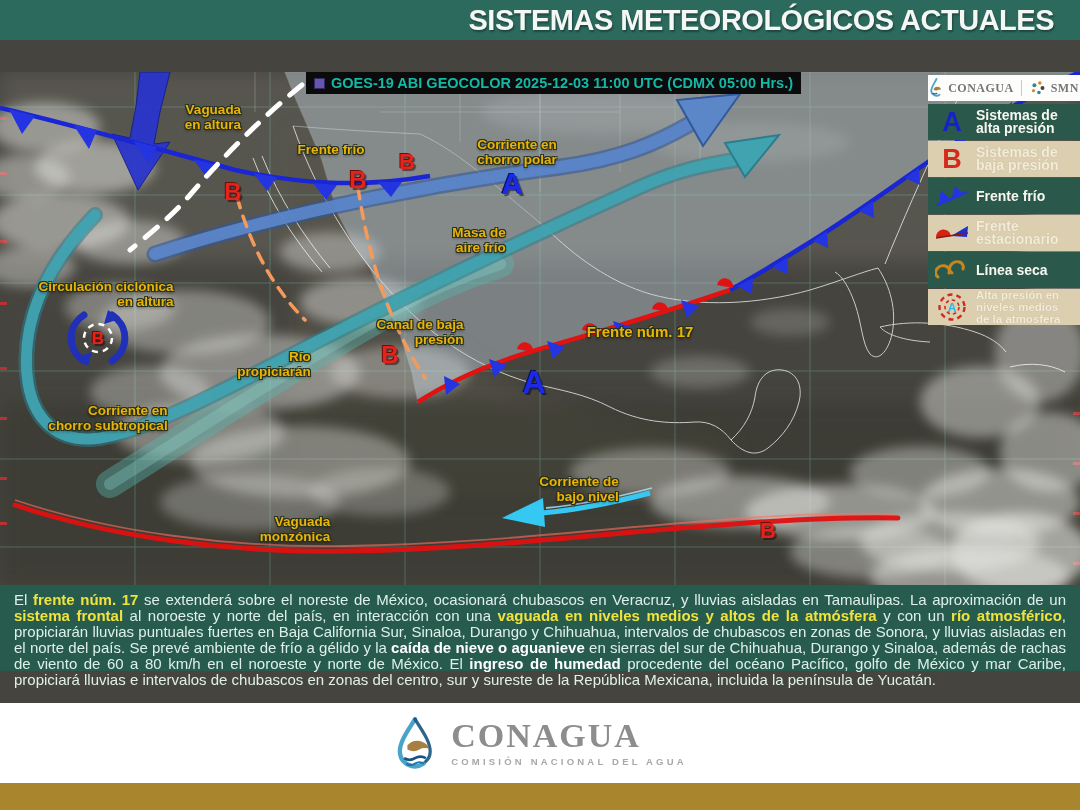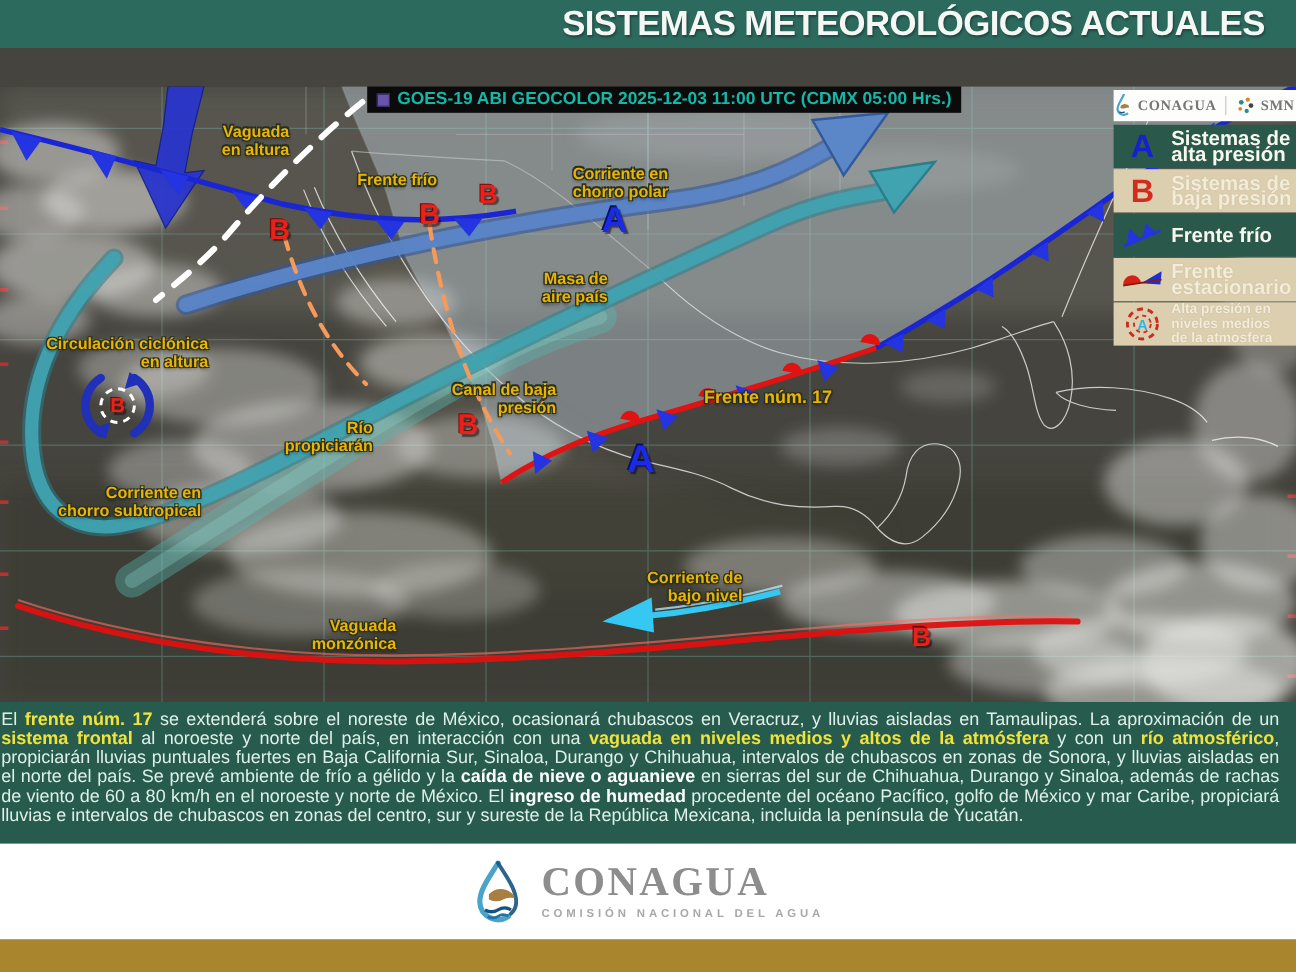--- a/index.html
+++ b/index.html
@@ -26,37 +26,37 @@
   .brandbar{position:absolute;left:928px;top:3px;width:152px;height:26px;background:#fdfdfb;
             display:flex;align-items:center;justify-content:center;gap:4px;}
   .brand-name{font-family:"Liberation Serif",serif;font-weight:bold;color:#767678;font-size:12px;letter-spacing:.5px;}
   .brand-div{width:1px;height:16px;background:#c9c9c9;margin:0 3px;}
 
   .legend{position:absolute;left:928px;top:32px;width:152px;}
   .lrow{width:152px;height:36px;margin-bottom:1px;display:flex;align-items:center;box-sizing:border-box;padding-left:6px;gap:6px;}
   .lrow.green{background:#2a594c;}
   .lrow.cream{background:#dccfb0;}
   .lsym{width:36px;min-width:36px;display:flex;align-items:center;justify-content:center;}
-  .llab{font-size:17px;font-weight:bold;line-height:13px;white-space:pre-line;}
+  .llab{font-size:14px;font-weight:bold;line-height:13px;white-space:pre-line;}
   .lrow.green .llab{color:#f7f7ef;}
   .lrow.cream .llab{color:#f2ecd9;text-shadow:0 0 1px rgba(120,100,60,.3);}
   .llab.small{font-size:11.5px;line-height:12px;}
   .lsym .bigA{color:#1522cc;font-size:27px;font-weight:bold;line-height:27px;}
   .lsym .bigB{color:#d42b1d;font-size:27px;font-weight:bold;line-height:27px;}
 
   .map-label{position:absolute;transform:translate(-50%,-50%);color:#eab308;font-weight:bold;
              font-size:13.5px;line-height:1.12;text-align:right;white-space:pre-line;
              text-shadow:-1px -1px 0 #27301c,1px -1px 0 #27301c,-1px 1px 0 #27301c,1px 1px 0 #27301c,0 2px 3px rgba(0,0,0,.55);}
   .marker{position:absolute;transform:translate(-50%,-50%);font-weight:bold;line-height:1;}
   .marker.red{color:#e8221a;text-shadow:-1px -1px 0 #6e0c06,2px 2px 1px rgba(40,0,0,.55);}
   .marker.blue{color:#1a2ae8;text-shadow:-1px -1px 0 #0a1160,2px 2px 1px rgba(0,0,40,.55);}
 
   
-  .summary{position:absolute;left:0;top:585px;width:1080px;height:118px;background:#265b4e;box-sizing:border-box;
-           padding:7px 14px 0 1px;}
+  .summary{position:absolute;left:0;top:585px;width:1080px;height:86px;background:#265b4e;box-sizing:border-box;
+           padding:7px 14px 0 14px;}
   .summary p{margin:0;color:#dff0e8;font-size:15px;line-height:15.9px;text-align:justify;}
   .seg-y{color:#f0e33c;font-weight:bold;}
   .seg-b{color:#ffffff;font-weight:bold;}
 
   
   .footer-white{position:absolute;left:0;top:703px;width:1080px;height:80px;background:#ffffff;
                 display:flex;align-items:center;justify-content:center;gap:14px;}
   .logo-text .brand{font-family:"Liberation Serif",serif;font-weight:bold;font-size:34px;color:#8d8d8d;letter-spacing:2px;line-height:34px;}
   .logo-text .tagline{font-size:9.5px;color:#a8a8a8;font-weight:bold;letter-spacing:3.2px;margin-top:3px;}
   .gold-bar{position:absolute;left:0;top:783px;width:1080px;height:27px;background:#a9852e;}
@@ -321,20 +321,31 @@
         <span class="lsym">
           <svg width="34" height="22" viewBox="0 0 34 22">
             <path d="M1,16 A7.5,7.5 0 0 1 16,14 Z" fill="#d42315"></path>
             <polygon points="16,14 33,4 32,15" fill="#1c2fd0"></polygon>
             <path d="M1,16 L33,11" stroke="#8a1a10" stroke-width="1.4"></path>
           </svg>
         </span>
         <span class="llab">Frente
 estacionario</span>
       </div>
+      <div class="lrow green">
+        <span class="lsym">
+          <svg width="34" height="26" viewBox="0 0 34 26">
+            <g fill="none" stroke="#c8861f" stroke-width="3" stroke-linecap="round">
+              <path d="M3,20 a7,6 -25 1 1 11,-4"></path>
+              <path d="M17,16 a7,6 -25 1 1 11,-4"></path>
+            </g>
+          </svg>
+        </span>
+        <span class="llab">Línea seca</span>
+      </div>
       <div class="lrow cream">
         <span class="lsym">
           <svg width="30" height="30" viewBox="0 0 30 30">
             <circle cx="15" cy="15" r="12.5" fill="none" stroke="#cc2b20" stroke-width="2.4" stroke-dasharray="5 4"></circle>
             <circle cx="15" cy="15" r="7" fill="none" stroke="#cc2b20" stroke-width="1.6" stroke-dasharray="3.5 3"></circle>
             <text x="15" y="20" text-anchor="middle" font-size="12" font-weight="bold" fill="#29b6e8" font-family="Liberation Sans, sans-serif">A</text>
           </svg>
         </span>
         <span class="llab small">Alta presión en
 niveles medios
@@ -342,21 +353,21 @@
       </div>
     </div>
 
     <div id="annotations">
         <div class="map-label" style="left: 213px; top: 45px;">Vaguada
 en altura</div>
         <div class="map-label" style="left: 331px; top: 78px;">Frente frío</div>
         <div class="map-label" style="left: 517px; top: 80px;">Corriente en
 chorro polar</div>
         <div class="map-label" style="left: 479px; top: 168px;">Masa de
-aire país</div>
+aire frío</div>
         <div class="map-label" style="left: 106px; top: 222px;">Circulación ciclónica
 en altura</div>
         <div class="map-label" style="left: 274px; top: 292px;">Río
 propiciarán</div>
         <div class="map-label" style="left: 420px; top: 260px;">Canal de baja
 presión</div>
         <div class="map-label" style="left: 640px; top: 260px; font-size: 15px;">Frente núm. 17</div>
         <div class="map-label" style="left: 108px; top: 346px;">Corriente en
 chorro subtropical</div>
         <div class="map-label" style="left: 579px; top: 417px;">Corriente de

